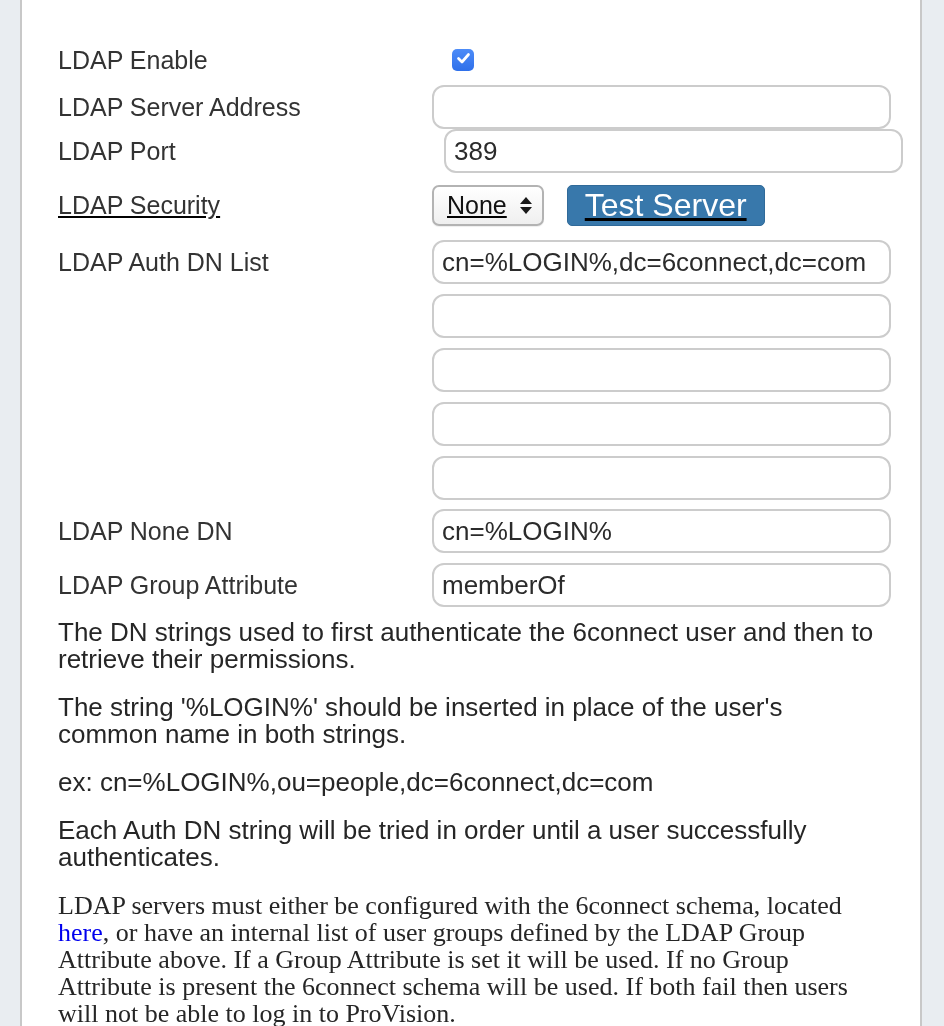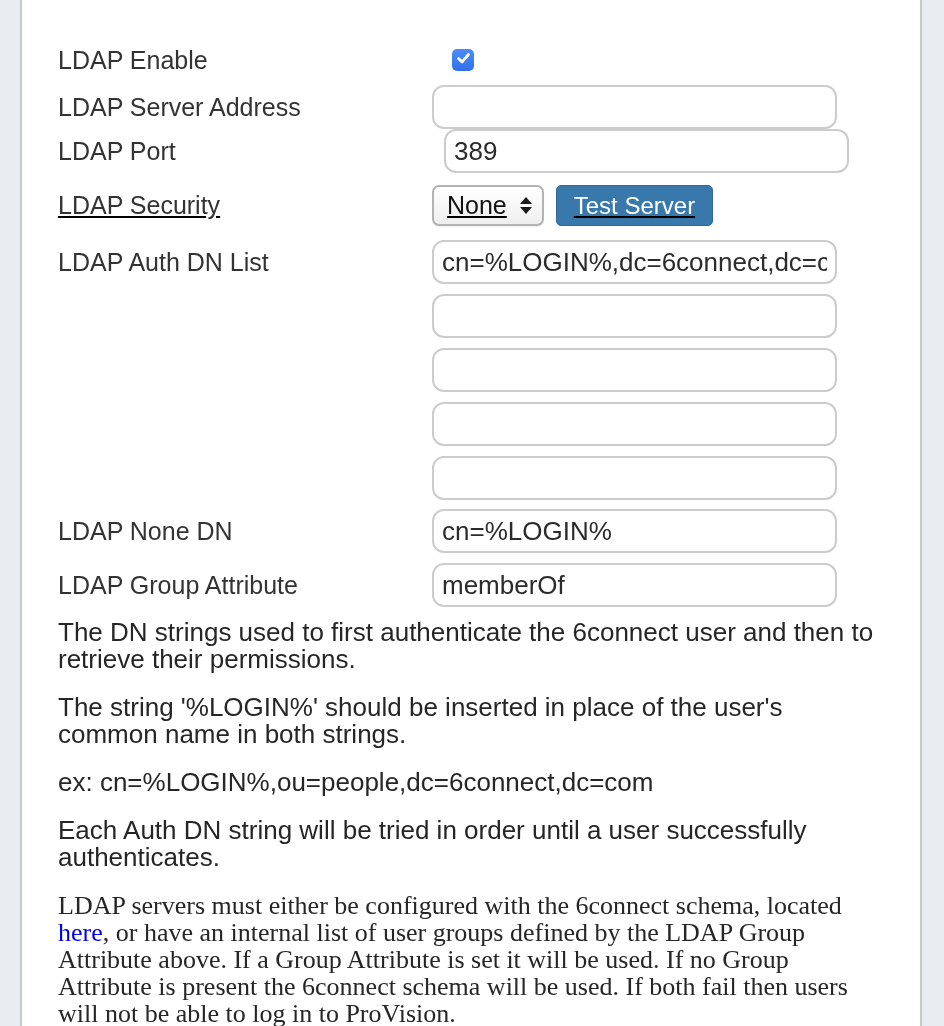--- a/index.html
+++ b/index.html
@@ -49,21 +49,21 @@
   .row-group   { margin-top: 10px; }
 
   .row-server .form-label,
   .row-port .form-label,
   .row-authdn .form-label,
   .row-fetch .form-label,
   .row-group .form-label { line-height: 44px; }
   .row-security .form-label { line-height: 41px; }
 
   .text-input {
-    width: 405px; height: 44px;
+    width: 459px; height: 44px;
     box-sizing: border-box;
     border: 2px solid #cccccc;
     border-radius: 12px;
     background: #ffffff;
     font-family: inherit;
     font-size: 26px;
     color: #2b2b2b;
     padding: 0 8px;
     outline: none;
   }
@@ -71,21 +71,21 @@
   .checkbox {
     width: 22px; height: 22px;
     border-radius: 5px;
     background: linear-gradient(#4d8cf8, #2f70ea);
     display: flex; align-items: center; justify-content: center;
     cursor: pointer;
   }
 
   .stack { display: flex; flex-direction: column; gap: 10px; }
 
-  .security-field { display: flex; align-items: center; gap: 12px; }
+  .security-field { display: flex; align-items: center; gap: 23px; }
   .security-select {
     height: 41px;
     box-sizing: border-box;
     border: 2px solid #b3b3b3;
     border-radius: 7px;
     background: linear-gradient(#ffffff, #efefef);
     display: flex; align-items: center;
     padding: 0 10px 0 13px;
     font-size: 25px; color: #111111;
     cursor: pointer;
@@ -96,21 +96,21 @@
   .tri-down  { width: 0; height: 0; border-left: 6px solid transparent; border-right: 6px solid transparent; border-top: 7px solid #1a1a1a; }
 
   .test-server-btn {
     height: 41px;
     padding: 0 17px;
     background: #3878ab;
     border: 1px solid #306a99;
     border-radius: 5px;
     color: #ffffff;
     font-family: inherit;
-    font-size: 24px;
+    font-size: 32px;
     cursor: pointer;
   }
 
   .help {
     margin-top: 12px;
     width: 824px;
     font-size: 26px;
     line-height: 27px;
     color: #262626;
   }

